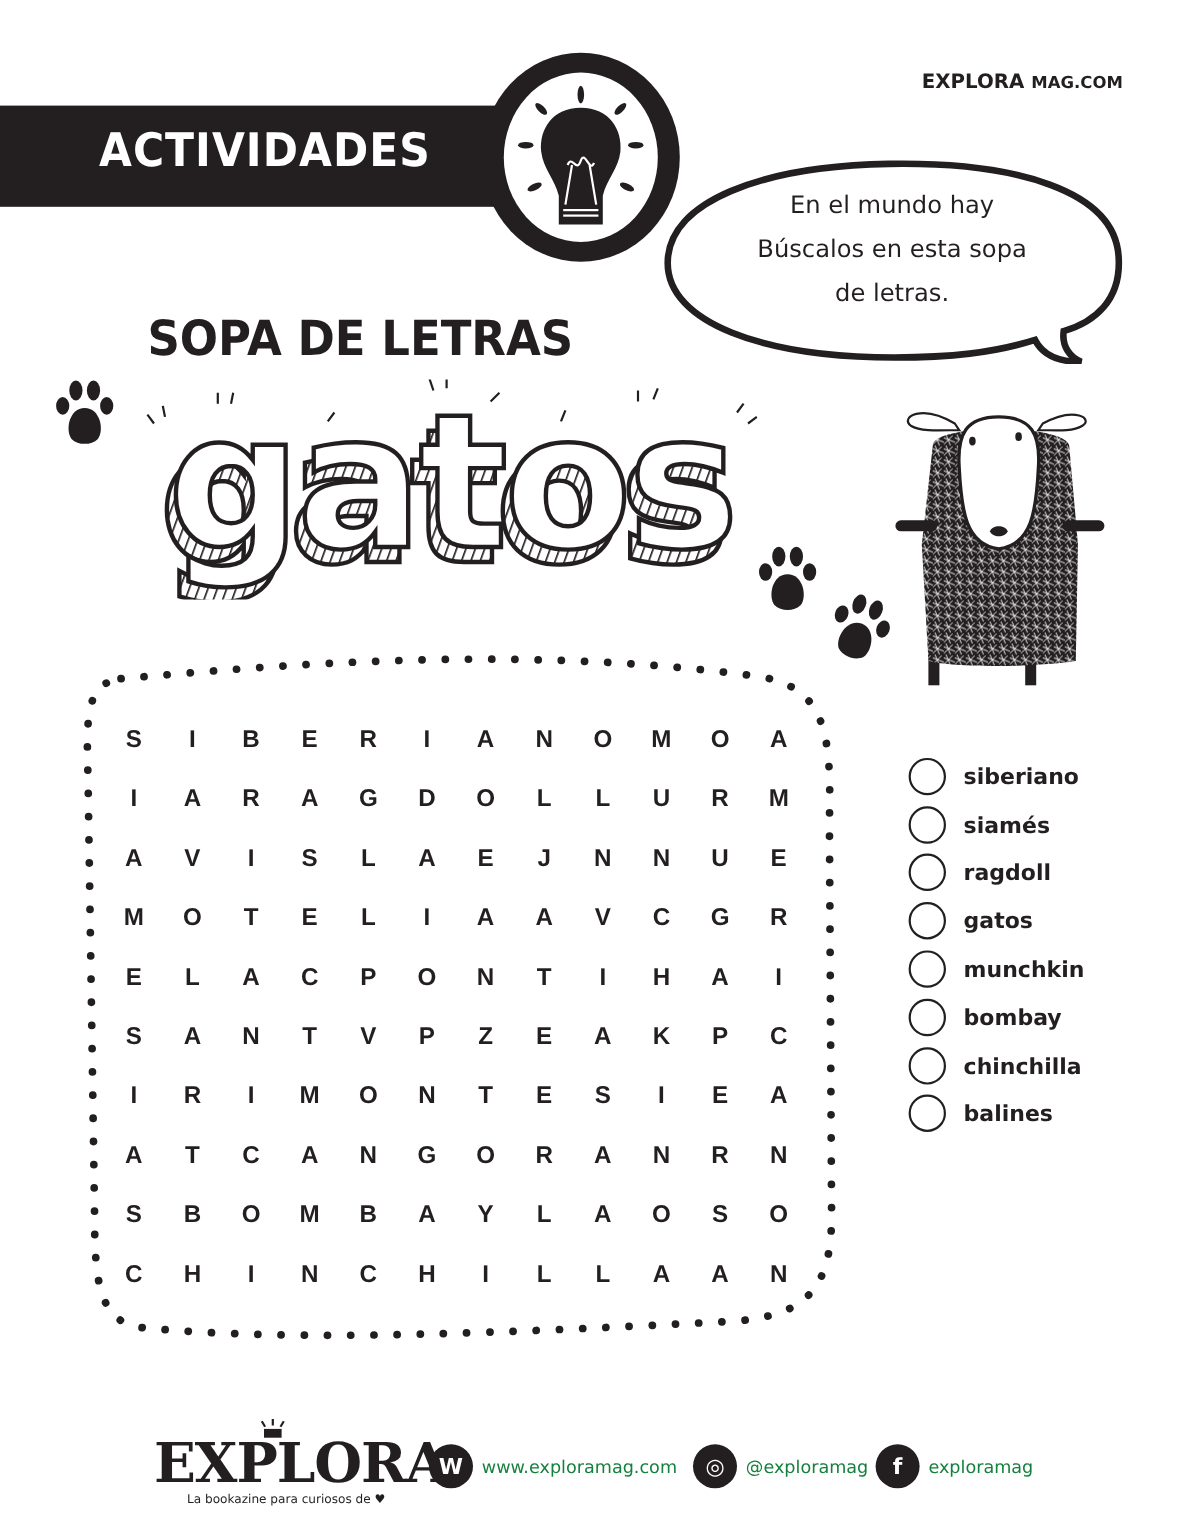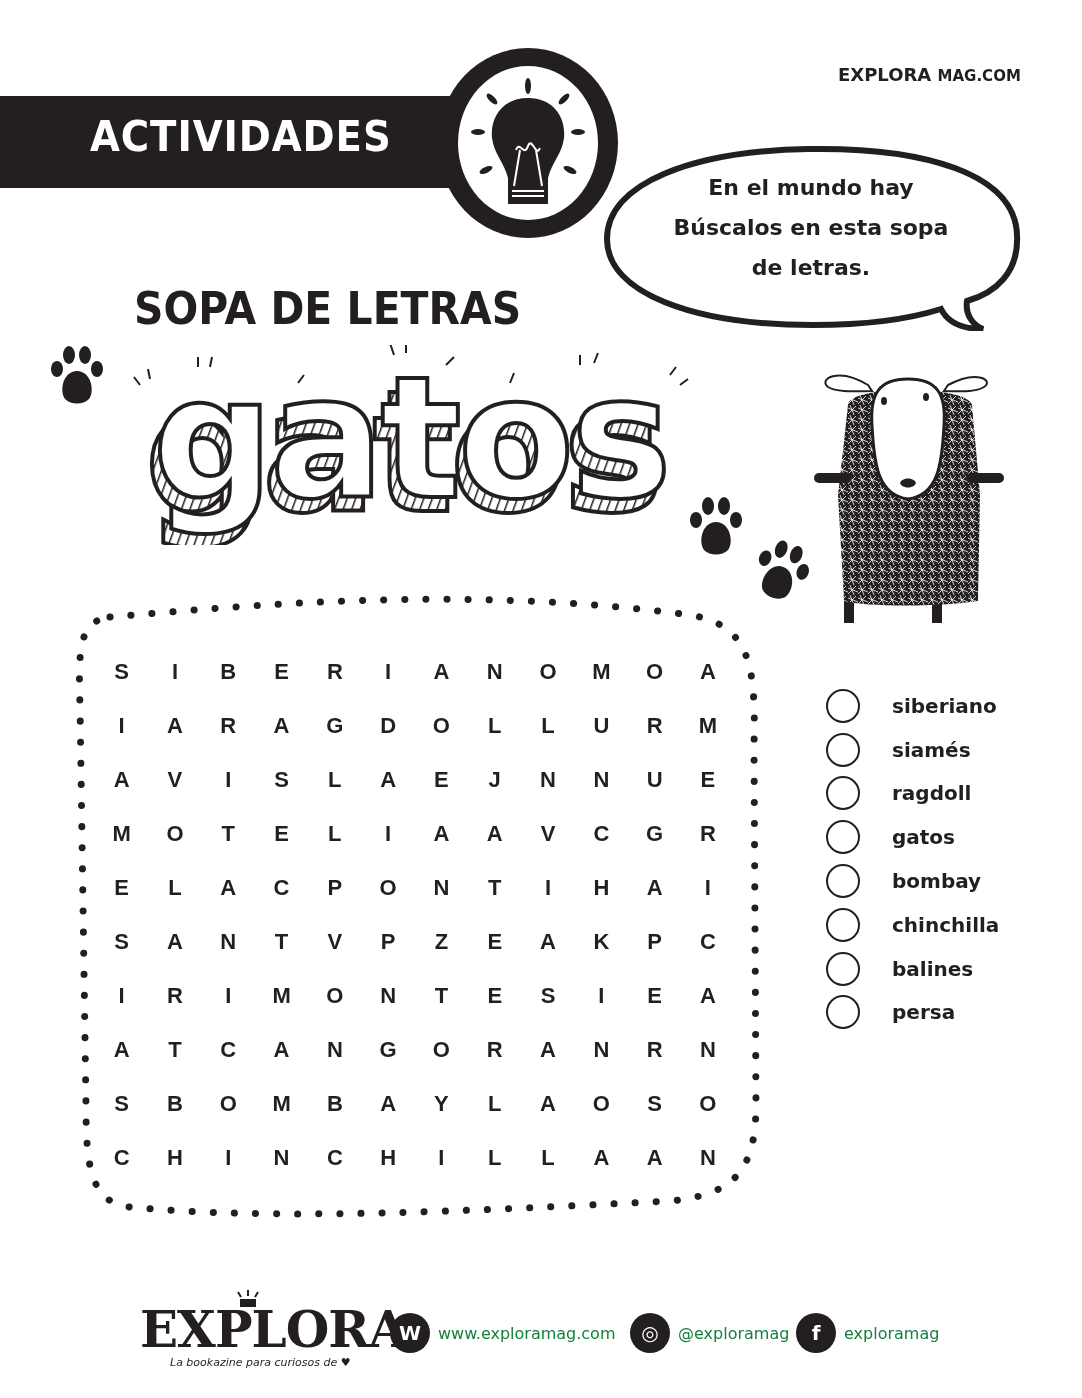--- a/index.html
+++ b/index.html
@@ -7,36 +7,36 @@
   .abs{position:absolute;}
   
   .hdr-bar{left:0;top:96px;width:470px;height:92px;background:#231f20;}
   .hdr-title{left:90px;top:112px;color:#fff;font-family:"DejaVu Sans",sans-serif;font-weight:bold;font-size:42px;letter-spacing:1px;transform:scaleX(0.92);transform-origin:left;}
   .bulb-circle{left:438px;top:48px;width:180px;height:190px;border-radius:50%;background:#231f20;}
   .bulb-inner{left:458px;top:66px;width:140px;height:154px;border-radius:50%;background:#fff;}
   .brand-top{left:838px;top:64px;font-weight:bold;font-size:18px;color:#231f20;}
   .brand-top .small{font-size:15px;font-weight:bold;margin-top:28px;}
   
   .bubble{left:603px;top:143px;width:418px;height:188px;}
-  .bubble-text{left:640px;top:168px;width:342px;text-align:center;font-weight:bold;font-size:22px;line-height:40px;color:#231f20;}
+  .bubble-text{left:640px;top:168px;width:342px;text-align:center;font-weight:normal;font-size:22px;line-height:40px;color:#231f20;}
   .sopa-title{left:134px;top:283px;font-weight:bold;font-size:44px;letter-spacing:0px;color:#231f20;transform:scaleX(0.93);transform-origin:left;}
   .gatos-art{left:110px;top:345px;width:600px;height:200px;}
   .sheep{left:808px;top:365px;width:200px;height:260px;}
   .paw{width:60px;height:60px;}
   
   .grid-border{left:50px;top:585px;width:730px;height:640px;}
   .grid{left:95px;top:655px;width:640px;display:grid;grid-template-columns:repeat(12,53.3px);grid-auto-rows:54px;}
   .grid .cell{font-family:"Liberation Sans",sans-serif;font-weight:bold;font-size:22px;text-align:center;line-height:34px;color:#231f20;}
   
   .wordlist{left:826px;top:684px;width:220px;}
-  .word{display:flex;align-items:center;height:43.8px;gap:16px;}
+  .word{display:flex;align-items:center;height:43.8px;}
   .word .chk{width:34px;height:34px;border:2px solid #231f20;border-radius:50%;box-sizing:border-box;margin-right:16px;flex:none;}
   .word .lbl{font-weight:bold;font-size:20px;color:#231f20;}
   .logo-text{left:140px;top:1300px;font-weight:bold;font-size:50px;letter-spacing:-1px;color:#231f20;font-family:"DejaVu Serif",serif;}
-  .tagline{left:170px;top:1356px;font-size:11px;color:#231f20;font-style:italic;}
+  .tagline{left:170px;top:1356px;font-size:11px;color:#231f20;}
   .social{display:flex;align-items:center;}
   .social .ic{width:40px;height:40px;border-radius:50%;background:#231f20;color:#fff;display:flex;align-items:center;justify-content:center;font-weight:bold;font-size:20px;margin-right:8px;}
   .social .txt{font-size:16px;color:#15803d;}
 </style>
 </head>
 <body>
 
 <div class="abs hdr-bar"></div>
 <div class="abs hdr-title">ACTIVIDADES</div>
 <div class="abs bulb-circle"></div>
@@ -284,33 +284,33 @@
   <div class="word">
       <span class="chk"></span>
       <span class="lbl">ragdoll</span>
     </div>
   <div class="word">
       <span class="chk"></span>
       <span class="lbl">gatos</span>
     </div>
   <div class="word">
       <span class="chk"></span>
+      <span class="lbl">munchkin</span>
+    </div>
+  <div class="word">
+      <span class="chk"></span>
       <span class="lbl">bombay</span>
     </div>
   <div class="word">
       <span class="chk"></span>
       <span class="lbl">chinchilla</span>
     </div>
   <div class="word">
       <span class="chk"></span>
       <span class="lbl">balines</span>
-    </div>
-  <div class="word">
-      <span class="chk"></span>
-      <span class="lbl">persa</span>
     </div>
 </div>
 
 <div class="abs logo-text">EXPLORA</div>
 <svg class="abs" style="left:228px;top:1290px;" width="40" height="18" viewBox="0 0 40 18">
   <path d="M20 0 L20 6 M10 2 L13 7 M30 2 L27 7" stroke="#231f20" stroke-width="2"></path>
   <rect x="12" y="9" width="16" height="8" fill="#231f20"></rect>
 </svg>
 <div class="abs tagline">
   <span>La bookazine para curiosos de</span>

